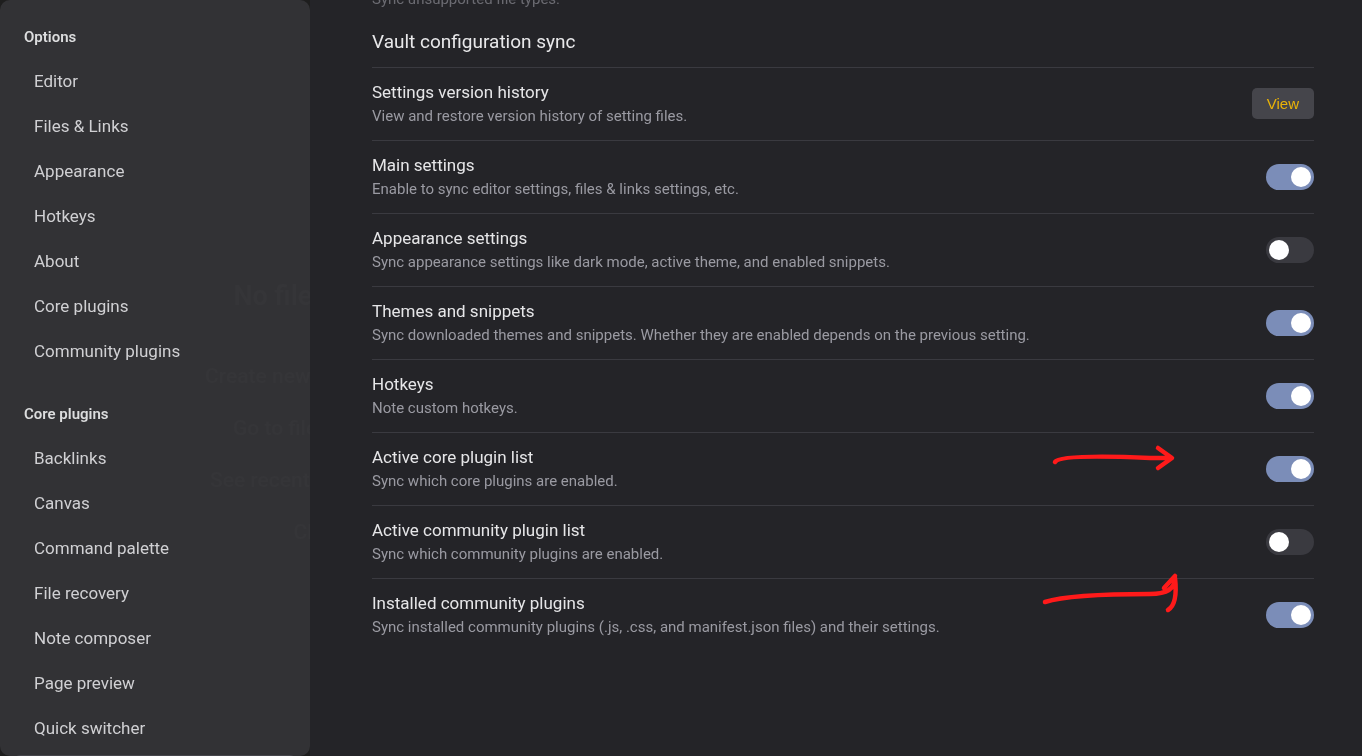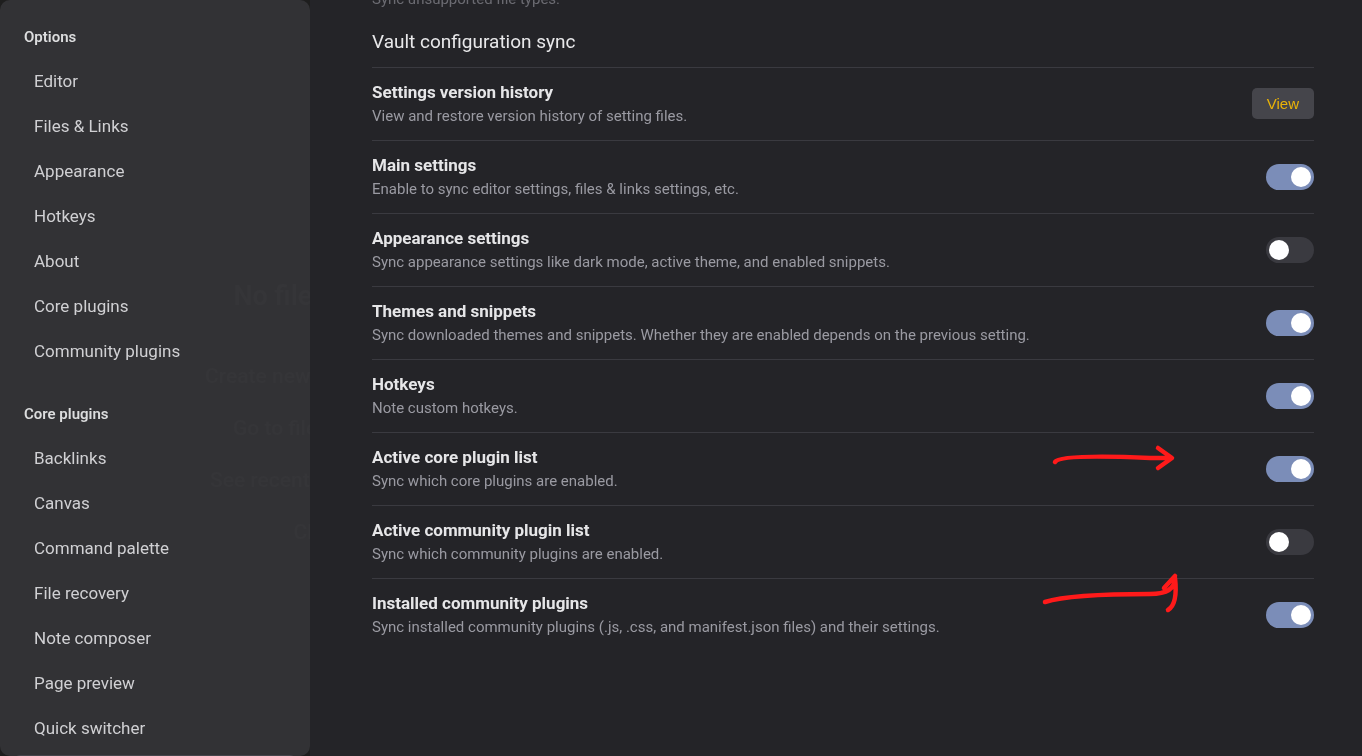--- a/index.html
+++ b/index.html
@@ -119,21 +119,21 @@
       justify-content: space-between;
       padding: 14px 0 15px 0;
       border-top: 1px solid #3a3a40;
     }
     .setting-info {
       flex: 1;
     }
     .setting-title {
       color: #e6e6e8;
       font-size: 17px;
-      font-weight: 700;
+      font-weight: 400;
       margin-bottom: 5px;
     }
     .setting-desc {
       color: #9a9aa2;
       font-size: 15px;
     }
     .setting-control {
       flex-shrink: 0;
       margin-left: 20px;
     }

